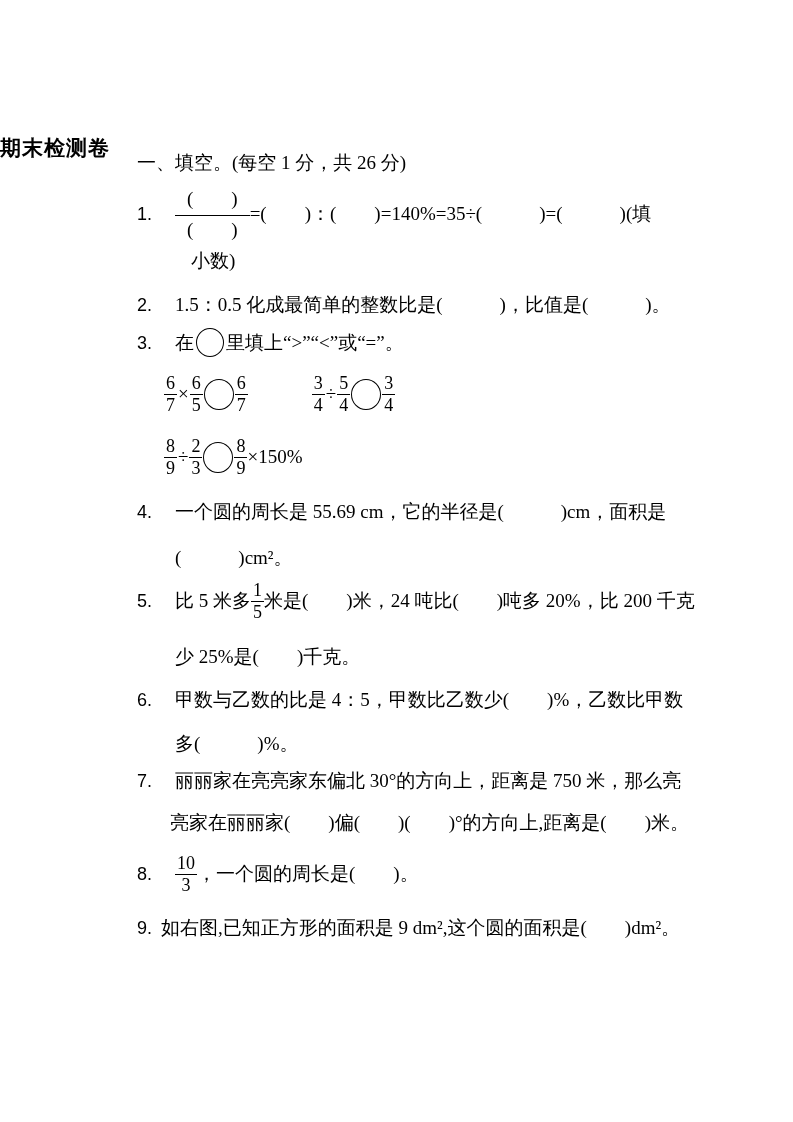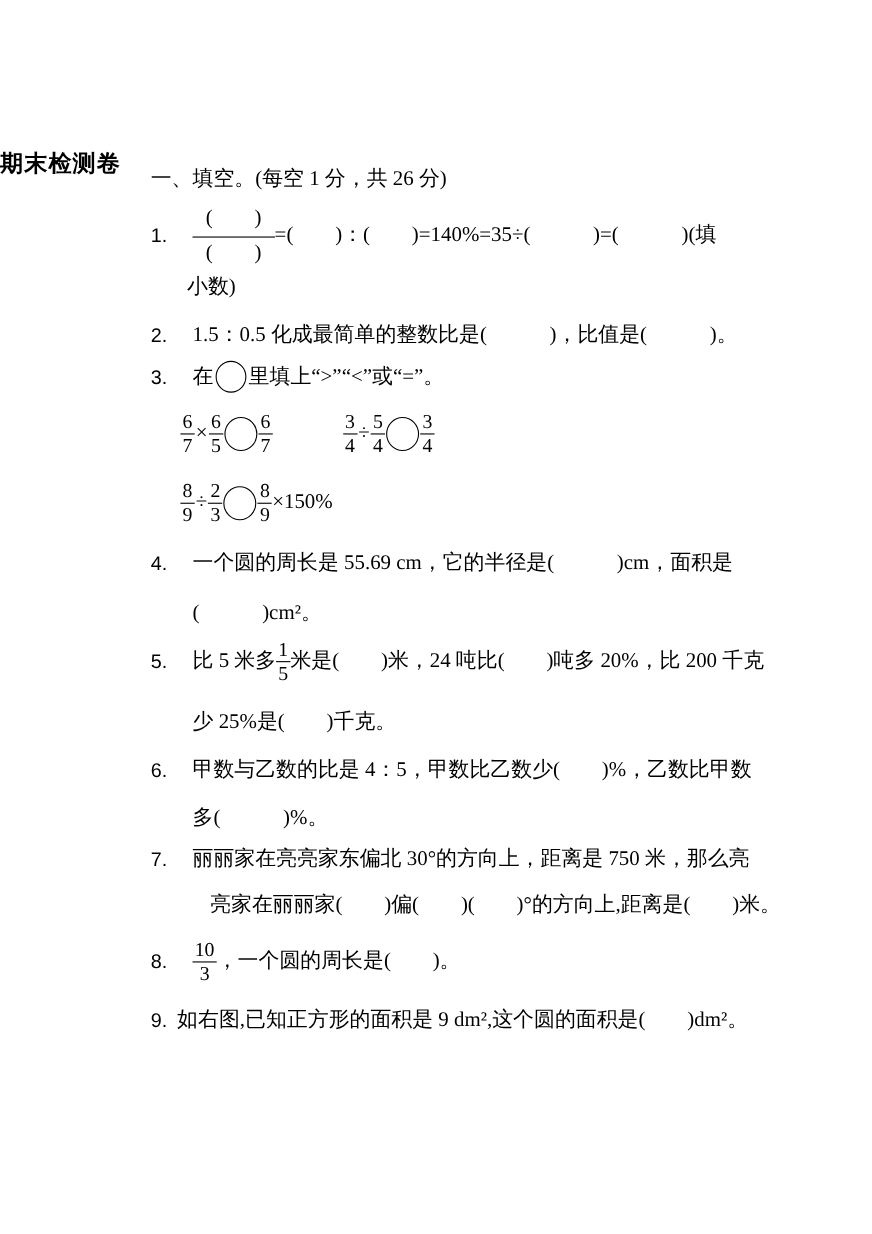--- a/index.html
+++ b/index.html
@@ -53,21 +53,21 @@
 
   <div class="title">期末检测卷</div>
 
   <div class="line" style="left:137px; top:151px;">一、填空。(每空 1 分，共 26 分)</div>
 
   <div class="line flexline" style="left:137px; top:187px;">
     <span class="no">1.</span>
     <span class="bigfrac"><span class="fn">(　　)</span><span class="fd">(　　)</span></span>
     <span class="txt">=(　　)：(　　)=140%=35÷(　　　)=(　　　)(填</span>
   </div>
-  <div class="line" style="left:170px; top:249px;">小数)</div>
+  <div class="line" style="left:191px; top:249px;">小数)</div>
 
   <div class="line flexline" style="left:137px; top:294px;">
     <span class="no">2.</span>
     <span class="txt">1.5：0.5 化成最简单的整数比是(　　　)，比值是(　　　)。</span>
   </div>
 
   <div class="line flexline" style="left:137px; top:328px;">
     <span class="no">3.</span>
     <span class="txt">在</span>
     <span class="circle-sm"></span>
@@ -114,21 +114,21 @@
   <div class="line flexline" style="left:137px; top:689px;">
     <span class="no">6.</span>
     <span class="txt">甲数与乙数的比是 4：5，甲数比乙数少(　　)%，乙数比甲数</span>
   </div>
   <div class="line" style="left:175px; top:732px;">多(　　　)%。</div>
 
   <div class="line flexline" style="left:137px; top:770px;">
     <span class="no">7.</span>
     <span class="txt">丽丽家在亮亮家东偏北 30°的方向上，距离是 750 米，那么亮</span>
   </div>
-  <div class="line" style="left:191px; top:811px;">亮家在丽丽家(　　)偏(　　)(　　)°的方向上,距离是(　　)米。</div>
+  <div class="line" style="left:170px; top:811px;">亮家在丽丽家(　　)偏(　　)(　　)°的方向上,距离是(　　)米。</div>
 
   <div class="line flexline" style="left:137px; top:854px;">
     <span class="no">8.</span>
     <span class="frac"><span class="fn">10</span><span class="fd">3</span></span>
     <span class="txt">，一个圆的周长是(　　)。</span>
   </div>
 
   <div class="line flexline" style="left:137px; top:917px;">
     <span class="no-narrow">9.</span>
     <span class="txt">如右图,已知正方形的面积是 9 dm²,这个圆的面积是(　　)dm²。</span>

